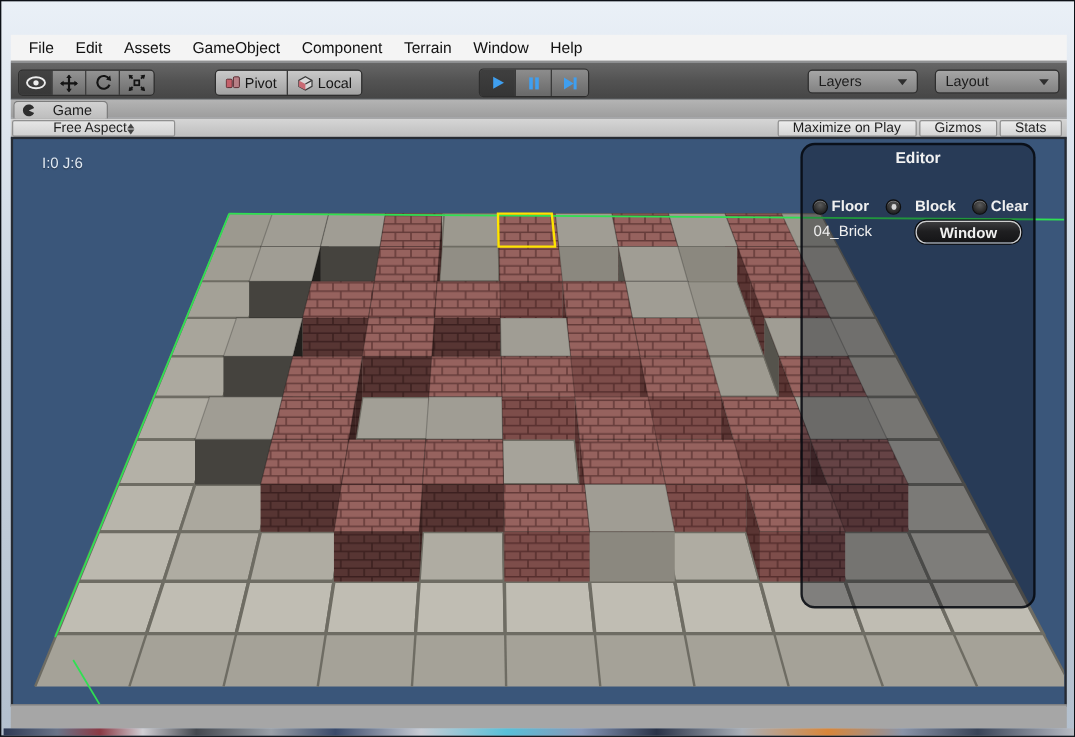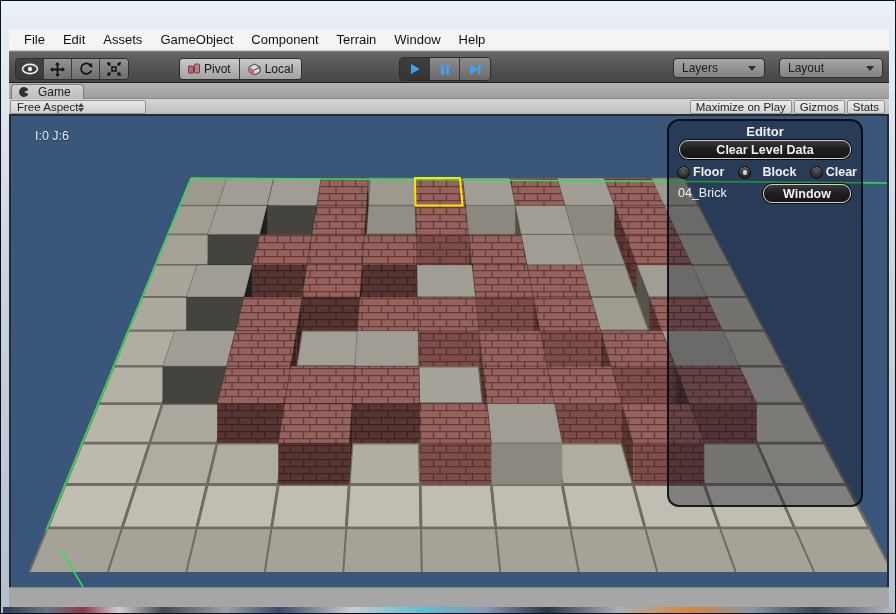--- a/index.html
+++ b/index.html
@@ -49,31 +49,31 @@
   .dropdown { position:absolute; top:6px; height:20px; border:1px solid #2e2e2e; border-radius:4px;
               background:linear-gradient(180deg,#a6a6a6,#828282); display:flex; align-items:center;
               justify-content:space-between; padding:0 8px; font-size:12px; color:#1c1c1c; }
   .caret { width:0; height:0; border-left:4px solid transparent; border-right:4px solid transparent;
            border-top:5px solid #2e2e2e; }
   
   .tabstrip { position:absolute; left:8px; top:82px; width:880px; height:16px;
               background:linear-gradient(180deg,#b4b4b4,#9d9d9d); border-bottom:1px solid #8a8a8a; }
   .tab { position:absolute; left:2px; top:1px; height:15px; padding:0 12px 0 6px;
          background:linear-gradient(180deg,#d2d2d2,#bdbdbd); border:1px solid #7d7d7d; border-bottom:none;
-         border-radius:4px 4px 0 0; display:flex; align-items:center; gap:8px;
+         border-radius:4px 4px 0 0; display:flex; align-items:center; gap:14px;
          font-size:12px; color:#1d1d1d; }
   
   .gametoolbar { position:absolute; left:8px; top:98px; width:880px; height:17px;
                  background:linear-gradient(180deg,#d6d6d6,#bcbcbc); border-bottom:1px solid #8a8a8a; }
   .aspect-btn { position:absolute; left:1px; top:1px; width:136px; height:14px;
                 background:linear-gradient(180deg,#e6e6e6,#d0d0d0); border:1px solid #909090; border-radius:2px;
-                display:flex; align-items:center; justify-content:flex-start; padding:0 6px;
+                display:flex; align-items:center; justify-content:center; padding:0 6px;
                 font-size:11.5px; color:#1e1e1e; }
   .gt-right { position:absolute; right:4px; top:1px; display:flex; gap:2px; }
-  .gt-btn { height:14px; padding:0 5px; background:linear-gradient(180deg,#ececec,#d4d4d4);
+  .gt-btn { height:14px; padding:0 12px; background:linear-gradient(180deg,#ececec,#d4d4d4);
             border:1px solid #909090; border-radius:2px; font-size:11.5px; color:#1e1e1e;
             display:flex; align-items:center; }
   .updown { display:flex; flex-direction:column; gap:1px; }
   .tri-up { width:0;height:0;border-left:3.5px solid transparent;border-right:3.5px solid transparent;border-bottom:4px solid #444; }
   .tri-dn { width:0;height:0;border-left:3.5px solid transparent;border-right:3.5px solid transparent;border-top:4px solid #444; }
   
   .viewport { position:absolute; left:10px; top:115px; width:876px; height:471px;
               background:#3a567a; box-shadow:0 0 0 2px #262b33; overflow:hidden; }
   .viewport svg { position:absolute; left:0; top:0; }
   .hud { position:absolute; left:24px; top:13px; font-size:12.5px; color:#e3ebf4;
@@ -542,21 +542,20 @@
         <polygon points="408.6,287.6 476.0,287.6 480.3,327.0 409.3,327.0" fill="url(#bT)" stroke="rgba(0,0,0,0.22)" stroke-width="1"></polygon>
         <line x1="180" y1="62" x2="876" y2="67" stroke="#2fe052" stroke-width="1.5"></line>
         <line x1="180" y1="62" x2="35" y2="415" stroke="#2fe052" stroke-width="1.5"></line>
         <line x1="50" y1="434" x2="72" y2="471" stroke="#2fe052" stroke-width="1.5"></line>
         <polygon points="404.0,62.0 448.8,62.0 451.6,89.5 404.5,89.5" fill="none" stroke="#ffe400" stroke-width="2"></polygon>
       </svg>
     <div class="hud">I:0 J:6</div>
 
     <div class="panel">
       <div class="panel-title">Editor</div>
-      <div class="gui-btn btn-clear">Clear Level Data</div>
       <div class="radio-row">
         <div class="radio-item r0">
           <span class="radio-circle"></span>
           <span class="radio-label">Floor</span>
         </div>
         <div class="radio-item r1">
           <span class="radio-circle selected">
               <span class="radio-dot"></span>
             </span>
           <span class="radio-label">Block</span>

